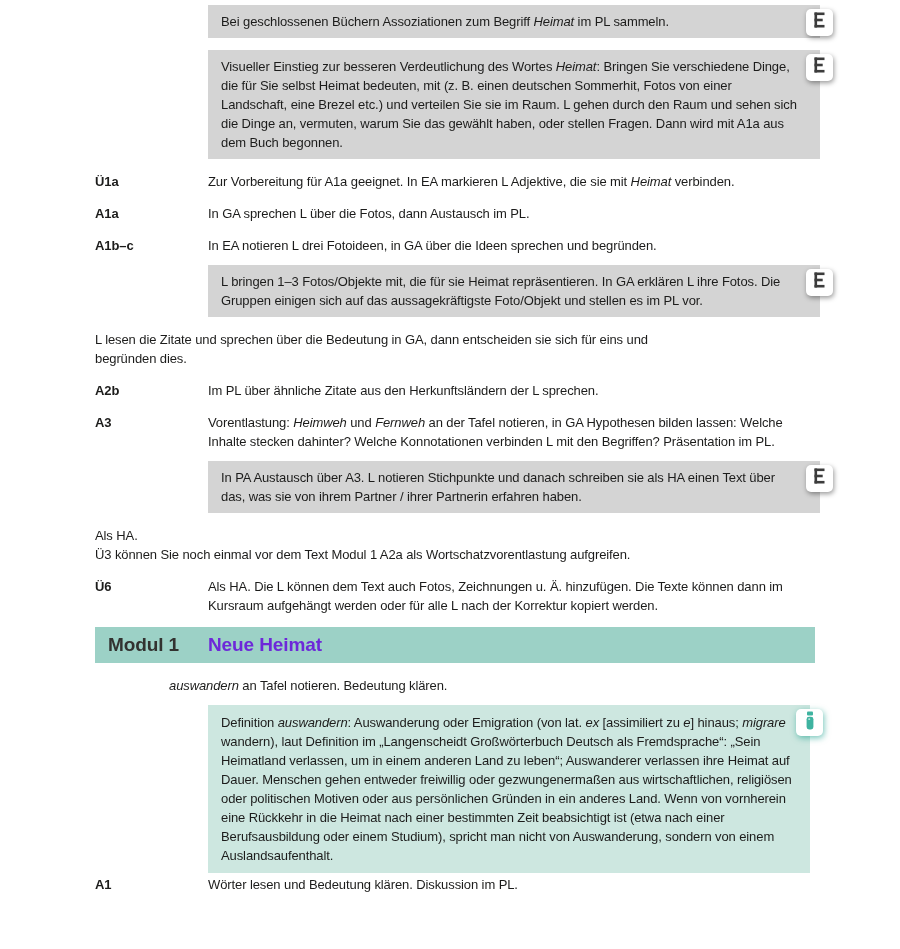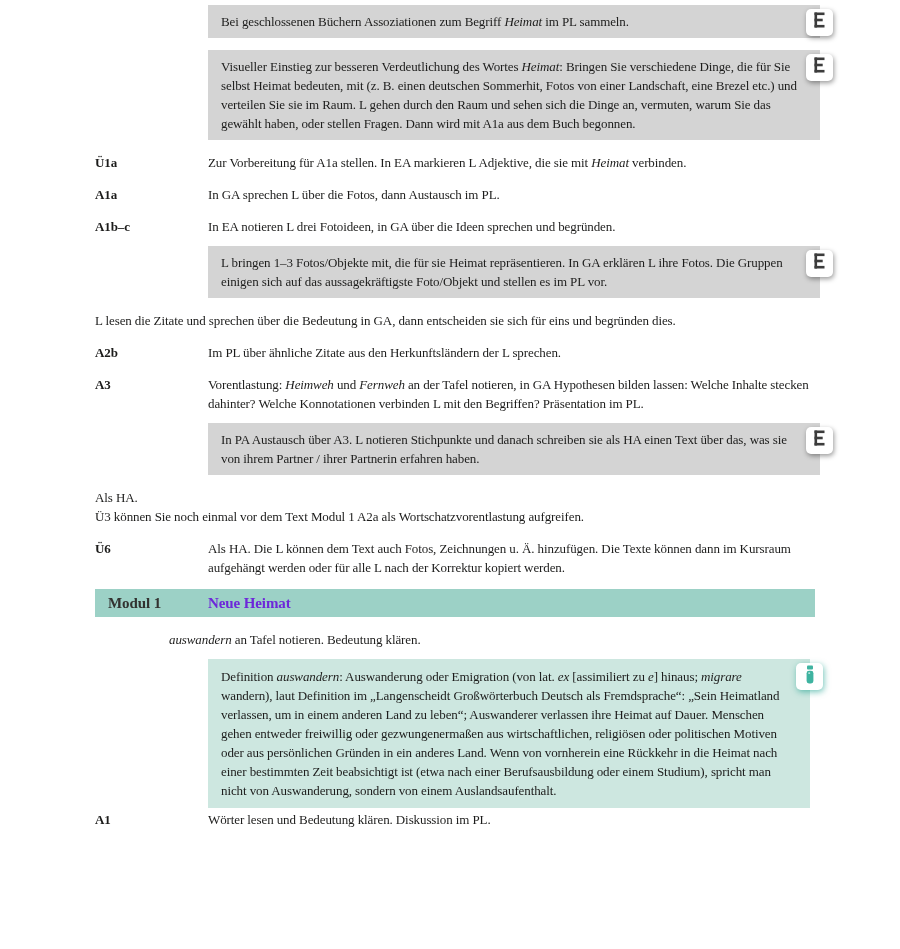--- a/index.html
+++ b/index.html
@@ -3,21 +3,21 @@
 <meta charset="utf-8">
 <style>
   html,body{margin:0;padding:0;background:#ffffff;}
   .page{
     position:relative;
     width:900px;height:949px;
     box-sizing:border-box;
     padding:5px 85px 0 95px;
     overflow:hidden;
     background:#ffffff;
-    font-family:Liberation Serif, serif;
+    font-family:Liberation Sans, sans-serif;
     font-size:13px;line-height:19px;
     color:#1c1c1b;
     letter-spacing:-0.1px;
   }
   .tip{
     position:relative;
     margin-left:113px;width:612px;
     background:#d4d4d4;
     box-sizing:border-box;
     padding:7px 20px 7px 13px;
@@ -38,24 +38,24 @@
     background:#ffffff;border-radius:5px;
     box-shadow:1px 2px 5px rgba(0,0,0,0.40);
     display:flex;align-items:center;justify-content:center;
   }
   .info .badge{box-shadow:1px 2px 6px rgba(0,150,130,0.55);}
   .task{display:flex;margin-top:13px;}
   .task .code{flex:0 0 113px;font-weight:bold;}
   .task .text{flex:0 1 612px;}
   .plain{margin-left:74px;width:607px;margin-top:13px;}
   .module-bar{
-    margin-top:12px;width:720px;height:28px;
+    margin-top:12px;width:720px;height:36px;
     background:#9cd1c6;
     display:flex;align-items:center;
-    font-size:15px;line-height:36px;
+    font-size:19px;line-height:36px;
   }
   .module-bar .label{margin-left:13px;flex:0 0 100px;color:#323230;font-weight:bold;}
   .module-bar .title{color:#6d28d9;font-weight:bold;}
   .seg-i{font-style:italic;}
 </style>
 </head>
 <body>
 
 <div class="page">
 
@@ -78,21 +78,21 @@
             <rect x="1.5" y="0.5" width="2.6" height="15" fill="#3c3c3c"></rect>
             <rect x="1.5" y="0.5" width="10" height="2.6" fill="#3c3c3c"></rect>
             <rect x="1.5" y="6.7" width="8.2" height="2.6" fill="#3c3c3c"></rect>
             <rect x="1.5" y="12.9" width="10" height="2.6" fill="#3c3c3c"></rect>
           </svg></span>
       </span>
   </div>
 
   <div class="task">
     <span class="code">Ü1a</span>
-    <span class="text"><span>Zur Vorbereitung für A1a stellen. In EA markieren L Adjektive, die sie mit </span><span class="seg-i">Heimat</span><span> verbinden.</span></span>
+    <span class="text"><span>Zur Vorbereitung für A1a geeignet. In EA markieren L Adjektive, die sie mit </span><span class="seg-i">Heimat</span><span> verbinden.</span></span>
   </div>
 
 
   <div class="task">
     <span class="code">A1a</span>
     <span class="text"><span>In GA sprechen L über die Fotos, dann Austausch im PL.</span></span>
   </div>
 
   <div class="task">
     <span class="code">A1b–c</span>

